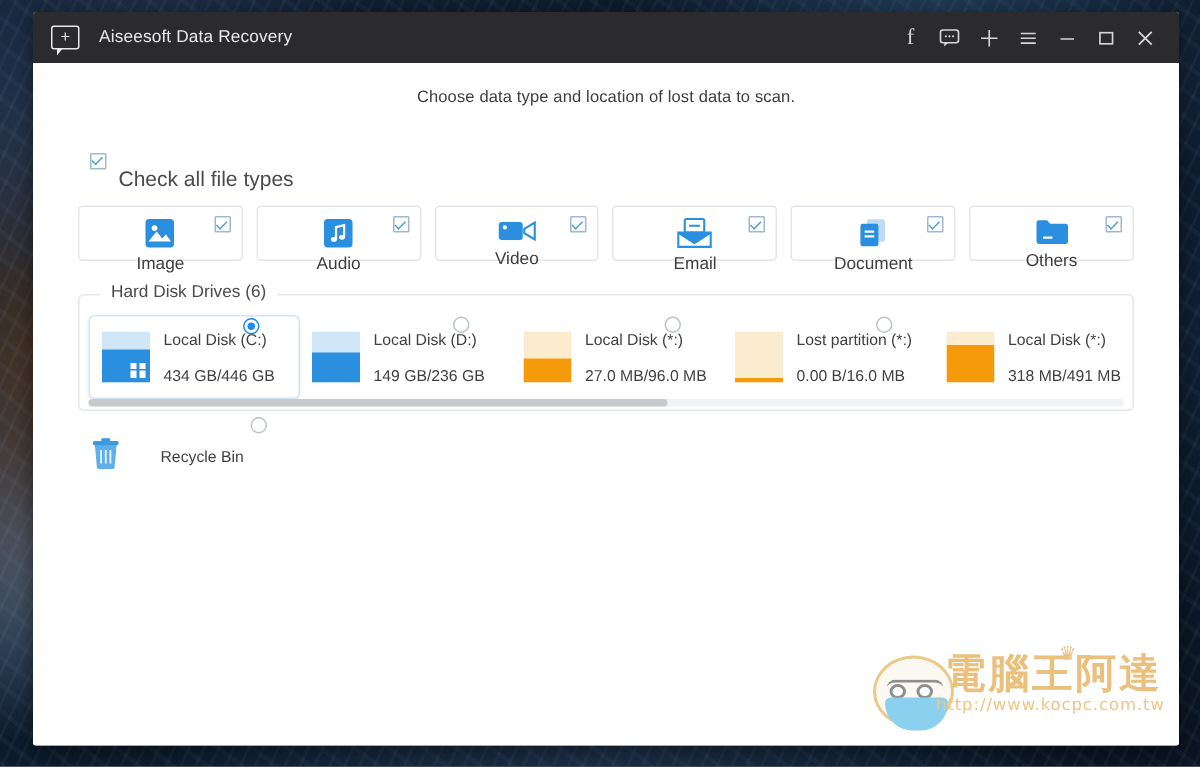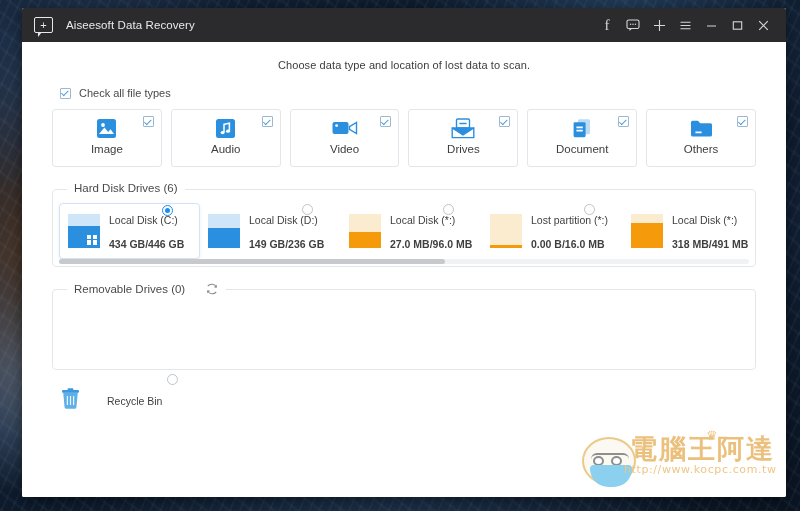--- a/index.html
+++ b/index.html
@@ -131,33 +131,34 @@
   }
 
   #check-all-row {
     display: flex;
     align-items: center;
     gap: 8px;
     margin-top: 16px;
     padding-left: 8px;
   }
   #check-all-label {
-    font-size: 11px;
+    font-size: 14px;
     color: #4a4a4a;
+    margin-top: 24px;
   }
 
   
   #file-types {
     display: flex;
     gap: 9px;
     margin-top: 10px;
   }
   .ft-tile {
     flex: 1 1 0;
-    height: 58px;
+    height: 37px;
     border: 1px solid #e2e6ea;
     border-radius: 3px;
     background: #fff;
     position: relative;
     display: flex;
     flex-direction: column;
     align-items: center;
     justify-content: flex-start;
     padding-top: 7px;
     cursor: pointer;
@@ -254,21 +255,21 @@
     right: 3px; bottom: 3px;
     width: 10px; height: 10px;
     display: grid;
     grid-template-columns: 1fr 1fr;
     grid-template-rows: 1fr 1fr;
     gap: 1.2px;
   }
   .drive-icon .winlogo i { background: #fff; display: block; }
   .drive-text { line-height: 1.45; }
   .drive-name { font-size: 10.5px; color: #3f3f3f; white-space: nowrap; }
-  .drive-size { font-size: 10.5px; color: #3f3f3f; white-space: nowrap; font-weight: bold; }
+  .drive-size { font-size: 10.5px; color: #3f3f3f; white-space: nowrap; }
 
   #hdd-scroll-track {
     position: absolute;
     left: 6px; right: 6px; bottom: 2px;
     height: 5px;
     background: #f1f2f4;
     border-radius: 3px;
   }
   #hdd-scroll-thumb {
     position: absolute;
@@ -493,21 +494,21 @@
       <div class="ft-tile">
         <span class="cbx ft-cbx"></span>
         <span class="ft-icon">
           <svg width="24" height="21" viewBox="0 0 24 21">
               <rect x="5.5" y="1" width="13" height="9" rx="1.2" fill="none" stroke="#2b8fe0" stroke-width="1.4"></rect>
               <path d="M8.4 5.5 H15.6" stroke="#2b8fe0" stroke-width="1.4"></path>
               <path d="M1.2 10 H22.8 V19.6 H1.2 Z" fill="none" stroke="#2b8fe0" stroke-width="1.4"></path>
               <path d="M1.2 10 L12 17 L22.8 10" fill="#2b8fe0" stroke="#2b8fe0" stroke-width="1.4" stroke-linejoin="round"></path>
             </svg>
         </span>
-        <span class="ft-label">Drives</span>
+        <span class="ft-label">Email</span>
       </div>
 
       <div class="ft-tile">
         <span class="cbx ft-cbx"></span>
         <span class="ft-icon">
           <svg width="22" height="21" viewBox="0 0 22 21">
               <rect x="7" y="1.2" width="12" height="15" rx="1.4" fill="#bcdcf6"></rect>
               <rect x="2.6" y="4.2" width="12" height="15" rx="1.4" fill="#2b8fe0"></rect>
               <path d="M5.4 9.4 H11.8 M5.4 12.6 H11.8" stroke="#fff" stroke-width="1.6"></path>
             </svg>
@@ -600,33 +601,20 @@
           </span>
         </div>
 
       </div>
 
       <div id="hdd-scroll-track">
         <div id="hdd-scroll-thumb"></div>
       </div>
     </div>
 
-    <div class="group" id="removable-group">
-      <div class="group-legend">
-        <span>Removable Drives (0)</span>
-        <span id="refresh-icon">
-          <svg width="14" height="14" viewBox="0 0 14 14">
-              <path d="M11.4 5.4 A5 5 0 0 0 2.8 4.2" fill="none" stroke="#8a8a90" stroke-width="1.1"></path>
-              <path d="M2.6 8.6 A5 5 0 0 0 11.2 9.8" fill="none" stroke="#8a8a90" stroke-width="1.1"></path>
-              <path d="M11.9 2.8 L11.6 5.7 L8.8 5.2 Z" fill="#8a8a90"></path>
-              <path d="M2.1 11.2 L2.4 8.3 L5.2 8.8 Z" fill="#8a8a90"></path>
-            </svg>
-        </span>
-      </div>
-    </div>
 
     <div id="recycle-row">
       <span id="recycle-radio"></span>
       <span>
         <svg width="19" height="21" viewBox="0 0 19 21">
             <path d="M2.2 4.4 H16.8 L15.4 19.6 a1.3 1.3 0 0 1 -1.3 1.1 H4.9 a1.3 1.3 0 0 1 -1.3 -1.1 Z" fill="#5fb0e8"></path>
             <rect x="1" y="2" width="17" height="2.8" rx="1" fill="#3b9ade"></rect>
             <rect x="6.6" y="0.2" width="5.8" height="2.1" rx=".7" fill="#3b9ade"></rect>
             <path d="M6.4 8 V17 M9.5 8 V17 M12.6 8 V17" stroke="#eaf6fd" stroke-width="1.2"></path>
           </svg>

